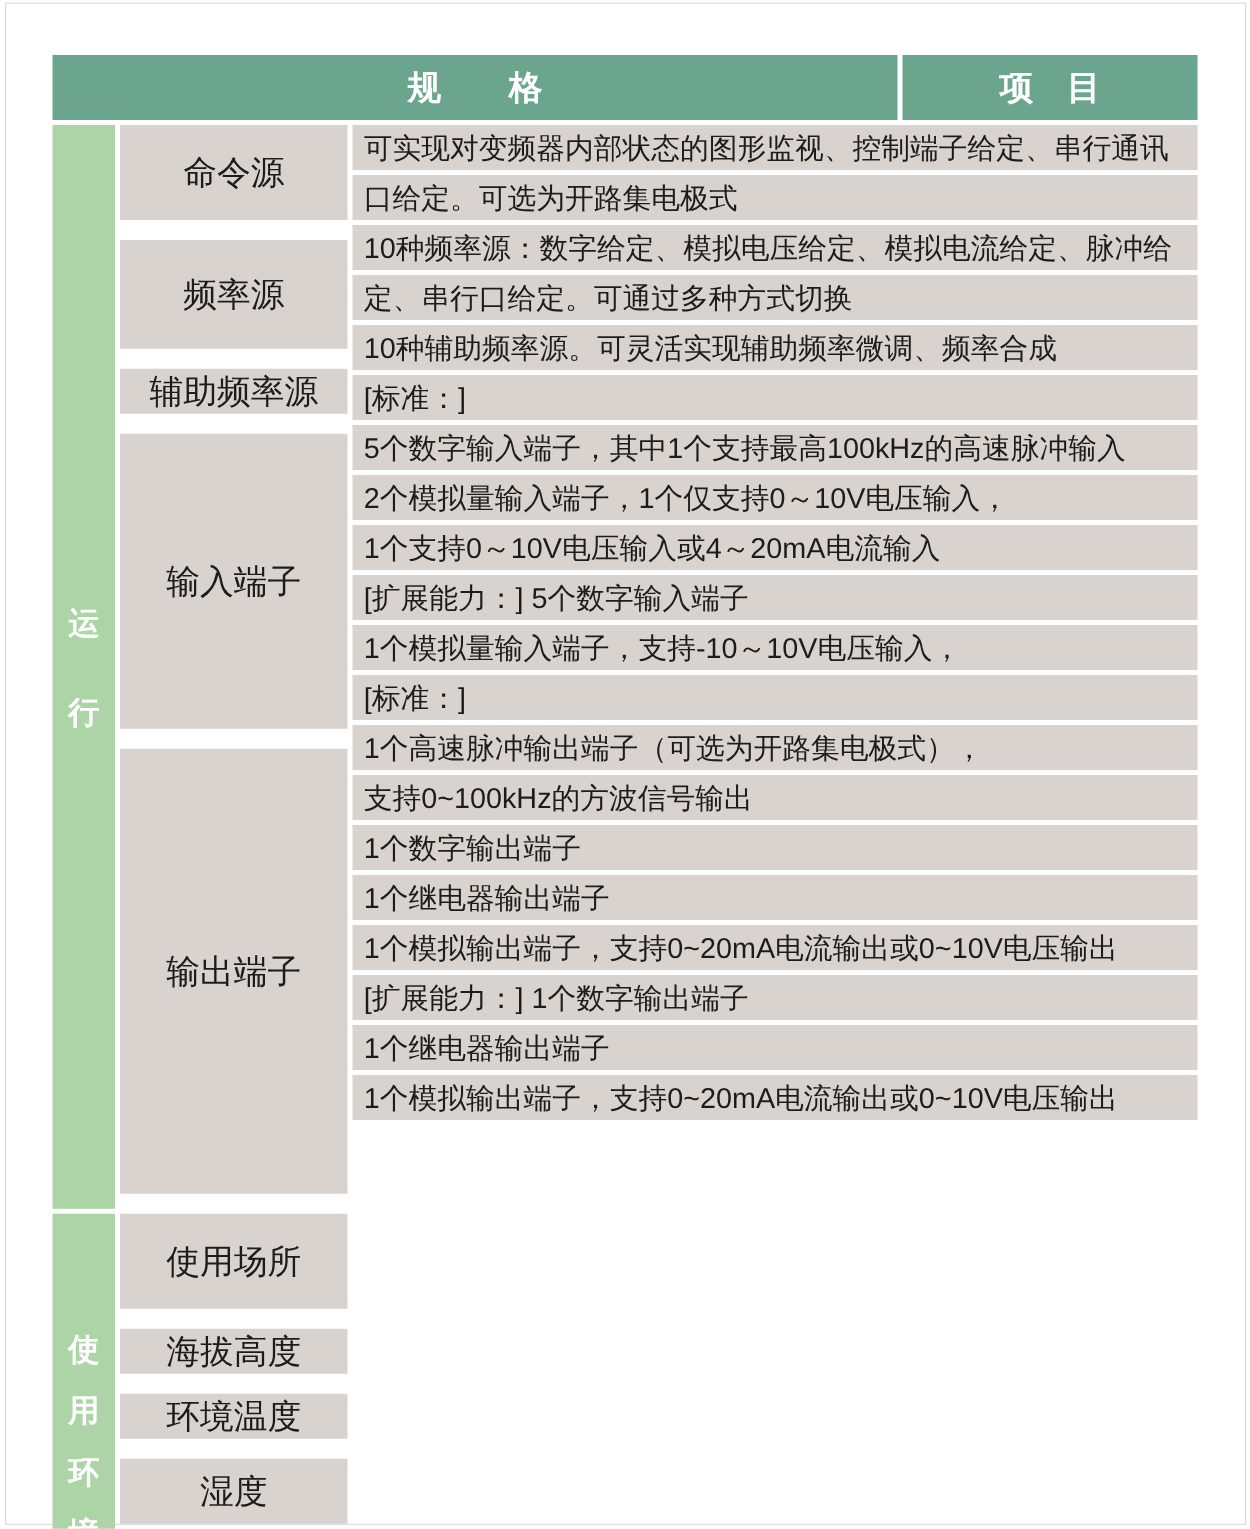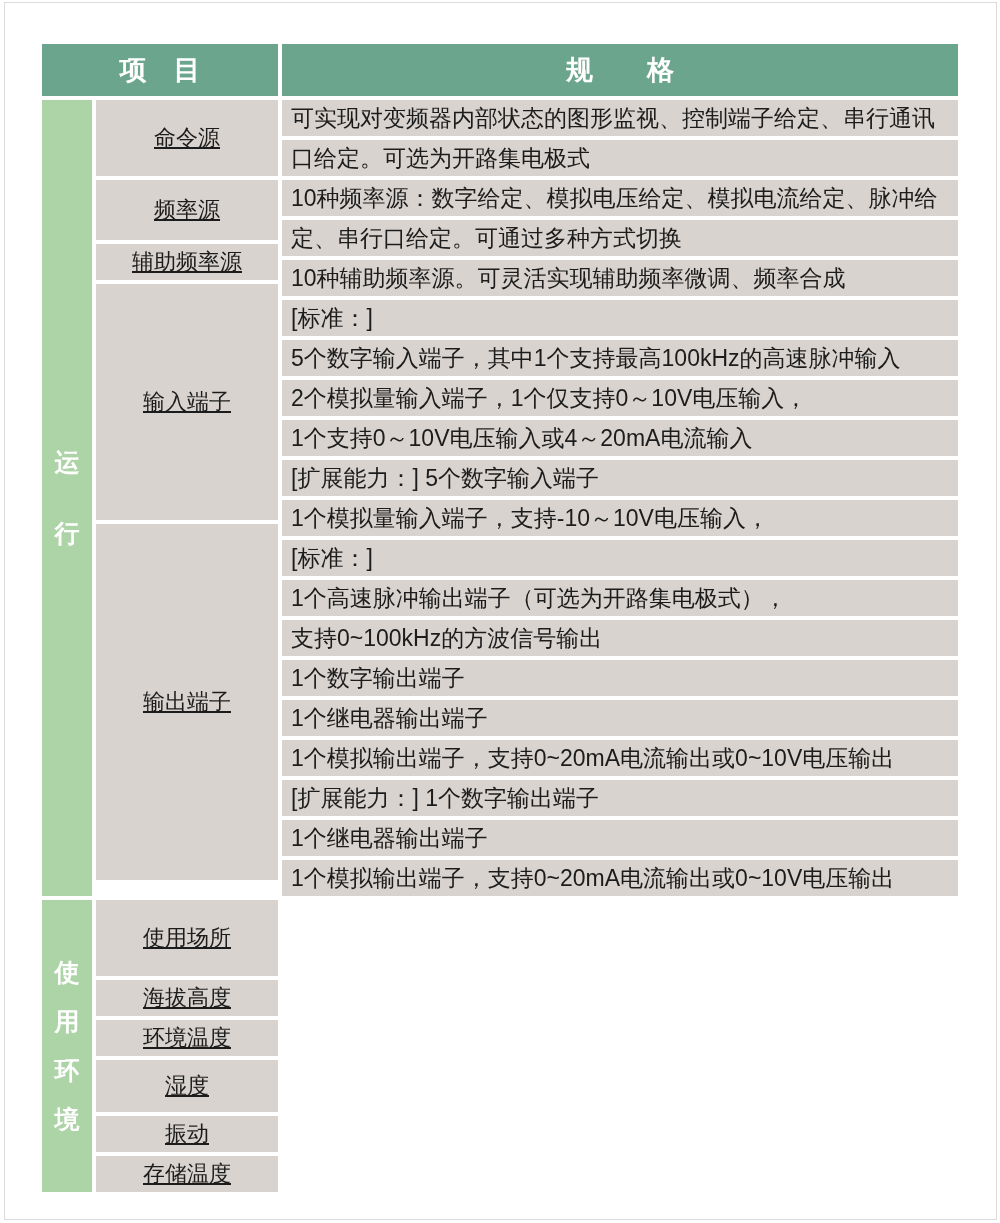--- a/index.html
+++ b/index.html
@@ -37,52 +37,52 @@
   .group{display:flex;gap:4px;}
   .band{
     width:50px;background:var(--band-bg);margin-bottom:4px;
     display:flex;flex-direction:column;align-items:center;justify-content:center;
     color:#ffffff;font-weight:bold;font-size:25px;
   }
   #groups .group:nth-of-type(1) .band{gap:38px;}
   #groups .group:nth-of-type(2) .band{gap:16px;}
   .label-col{width:182px;display:flex;flex-direction:column;}
   .label-cell{
-    background:var(--cell-bg);margin-bottom:4px;
+    background:var(--cell-bg);margin-bottom:16px;
     display:flex;align-items:center;justify-content:center;
-    font-size:22px;color:var(--text);text-align:center;text-decoration:underline;
+    font-size:27px;color:var(--text);text-align:center;
   }
   .spec-col{flex:1;display:flex;flex-direction:column;min-width:0;}
   .spec-line{
     height:36px;margin-bottom:4px;background:var(--cell-bg);
     display:flex;align-items:center;
     padding-left:9px;
     font-size:23px;color:var(--text);
     white-space:nowrap;overflow:hidden;
   }
 </style>
 </head>
 <body>
 
 <div class="page-frame"></div>
 
 <div class="spec-table">
   <div class="header-row">
+    <div class="hcell hcell-spec">规　　格</div>
     <div class="hcell hcell-item">项　目</div>
-    <div class="hcell hcell-spec">规　　格</div>
   </div>
   <div id="groups">
       <section class="group">
         <div class="band">
           <div class="band-char">运</div>
           <div class="band-char">行</div>
         </div>
         <div class="label-col">
           <div class="label-cell" style="height: 76px;">命令源</div>
-          <div class="label-cell" style="height: 60px;">频率源</div>
+          <div class="label-cell" style="height: 87px;">频率源</div>
           <div class="label-cell" style="height: 36px;">辅助频率源</div>
           <div class="label-cell" style="height: 236px;">输入端子</div>
           <div class="label-cell" style="height: 356px;">输出端子</div>
         </div>
         <div class="spec-col">
           <div class="spec-line">可实现对变频器内部状态的图形监视、控制端子给定、串行通讯</div>
           <div class="spec-line">口给定。可选为开路集电极式</div>
           <div class="spec-line">10种频率源：数字给定、模拟电压给定、模拟电流给定、脉冲给</div>
           <div class="spec-line">定、串行口给定。可通过多种方式切换</div>
           <div class="spec-line">10种辅助频率源。可灵活实现辅助频率微调、频率合成</div>

